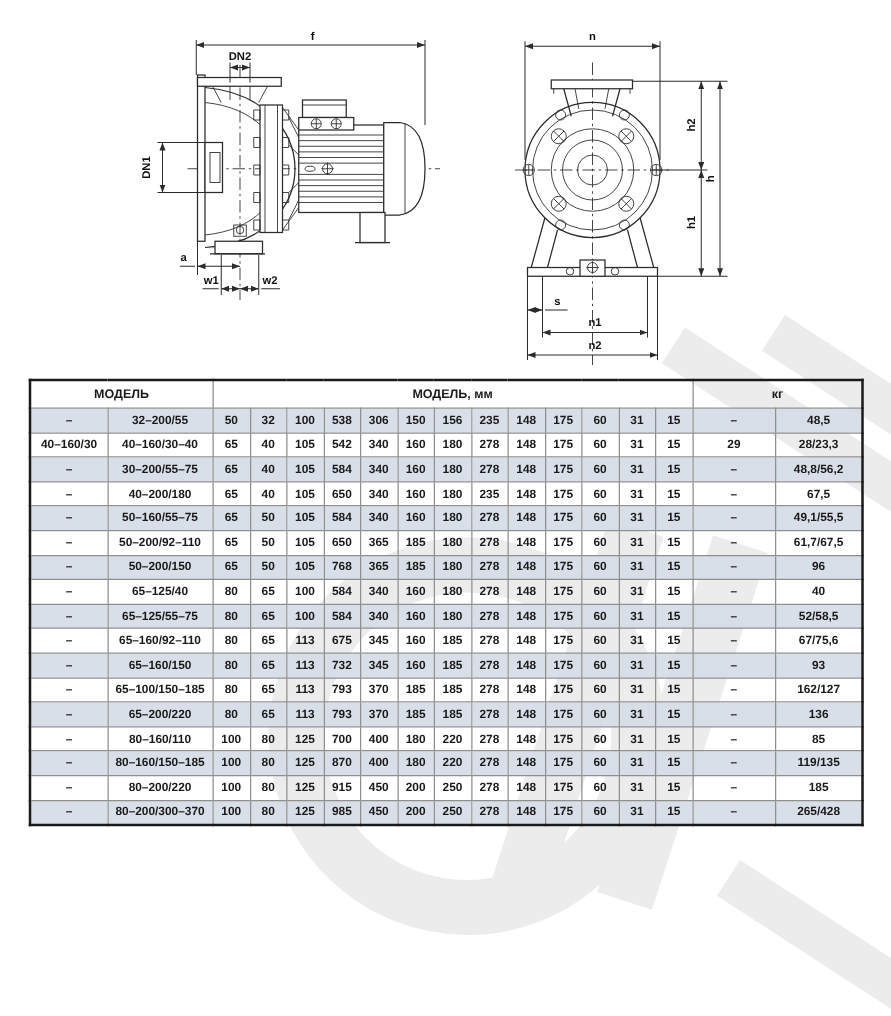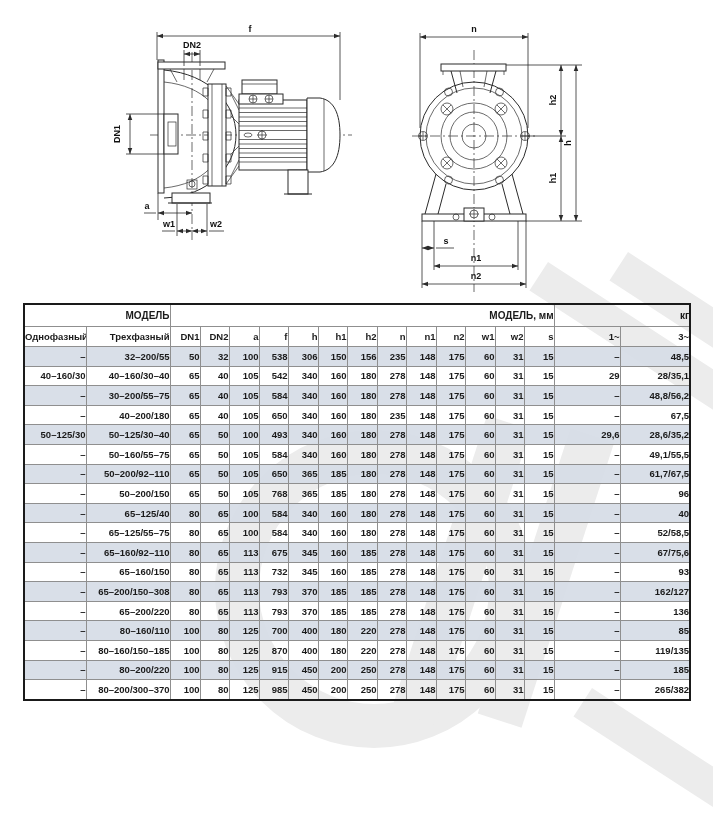--- a/index.html
+++ b/index.html
@@ -29,21 +29,21 @@
   .thin { stroke:#2b2b2b; stroke-width:.7; fill:none; }
   .dim  { stroke:#2b2b2b; stroke-width:.8; fill:none; }
   .cl   { stroke:#2b2b2b; stroke-width:.7; stroke-dasharray:10 3 2 3; fill:none; }
   .lbl  { font:bold 9px "Liberation Sans", sans-serif; fill:#111; }
 
   
   table.dims {
     position:absolute; left:23px; top:303px; z-index:1;
     width:666px; table-layout:fixed; border-collapse:collapse;
     border:2px solid var(--outer-border,#1a1a1a);
-    color:var(--text,#1a1a1a); font-weight:bold; text-align:right;
+    color:var(--text,#1a1a1a); font-weight:bold; text-align:center;
   }
   table.dims th, table.dims td {
     border:1px solid var(--inner-border,#8f8f8f);
     padding:0; overflow:hidden; white-space:nowrap;
   }
   tr.group-row th   { height:21px; font-size:10px; }
   tr.colhead-row th { height:19px; font-size:9.5px; }
   table.dims td     { height:18.6px; font-size:9.5px; }
   table.dims tbody tr:nth-child(odd) td { background:var(--shade-rgba, rgba(214,220,230,.92)); }
 </style>
@@ -225,39 +225,20 @@
       <col style="width:30px">
       <col style="width:66px">
         <col style="width:70px">
     </colgroup>
     <thead>
       <tr class="group-row">
         <th colspan="2">МОДЕЛЬ</th>
         <th colspan="13">МОДЕЛЬ, мм</th>
         <th colspan="2">кг</th>
       </tr>
-      <tr class="colhead-row">
-          <th>Однофазный</th>
-          <th>Трехфазный</th>
-          <th>DN1</th>
-          <th>DN2</th>
-          <th>a</th>
-          <th>f</th>
-          <th>h</th>
-          <th>h1</th>
-          <th>h2</th>
-          <th>n</th>
-          <th>n1</th>
-          <th>n2</th>
-          <th>w1</th>
-          <th>w2</th>
-          <th>s</th>
-          <th>1~</th>
-          <th>3~</th>
-        </tr>
     </thead>
     <tbody>
         <tr>
           <td>–</td>
           <td>32–200/55</td>
           <td>50</td>
           <td>32</td>
           <td>100</td>
           <td>538</td>
           <td>306</td>
@@ -282,21 +263,21 @@
           <td>340</td>
           <td>160</td>
           <td>180</td>
           <td>278</td>
           <td>148</td>
           <td>175</td>
           <td>60</td>
           <td>31</td>
           <td>15</td>
           <td>29</td>
-          <td>28/35,1</td>
+          <td>28/23,3</td>
         </tr>
         <tr>
           <td>–</td>
           <td>30–200/55–75</td>
           <td>65</td>
           <td>40</td>
           <td>105</td>
           <td>584</td>
           <td>340</td>
           <td>160</td>
@@ -323,39 +304,20 @@
           <td>235</td>
           <td>148</td>
           <td>175</td>
           <td>60</td>
           <td>31</td>
           <td>15</td>
           <td>–</td>
           <td>67,5</td>
         </tr>
         <tr>
-          <td>50–125/30</td>
-          <td>50–125/30–40</td>
-          <td>65</td>
-          <td>50</td>
-          <td>100</td>
-          <td>493</td>
-          <td>340</td>
-          <td>160</td>
-          <td>180</td>
-          <td>278</td>
-          <td>148</td>
-          <td>175</td>
-          <td>60</td>
-          <td>31</td>
-          <td>15</td>
-          <td>29,6</td>
-          <td>28,6/35,2</td>
-        </tr>
-        <tr>
           <td>–</td>
           <td>50–160/55–75</td>
           <td>65</td>
           <td>50</td>
           <td>105</td>
           <td>584</td>
           <td>340</td>
           <td>160</td>
           <td>180</td>
           <td>278</td>
@@ -476,21 +438,21 @@
           <td>148</td>
           <td>175</td>
           <td>60</td>
           <td>31</td>
           <td>15</td>
           <td>–</td>
           <td>93</td>
         </tr>
         <tr>
           <td>–</td>
-          <td>65–200/150–308</td>
+          <td>65–100/150–185</td>
           <td>80</td>
           <td>65</td>
           <td>113</td>
           <td>793</td>
           <td>370</td>
           <td>185</td>
           <td>185</td>
           <td>278</td>
           <td>148</td>
           <td>175</td>
@@ -586,18 +548,18 @@
           <td>450</td>
           <td>200</td>
           <td>250</td>
           <td>278</td>
           <td>148</td>
           <td>175</td>
           <td>60</td>
           <td>31</td>
           <td>15</td>
           <td>–</td>
-          <td>265/382</td>
+          <td>265/428</td>
         </tr>
       </tbody>
   </table>
 
 </div>
 
 </body></html>

